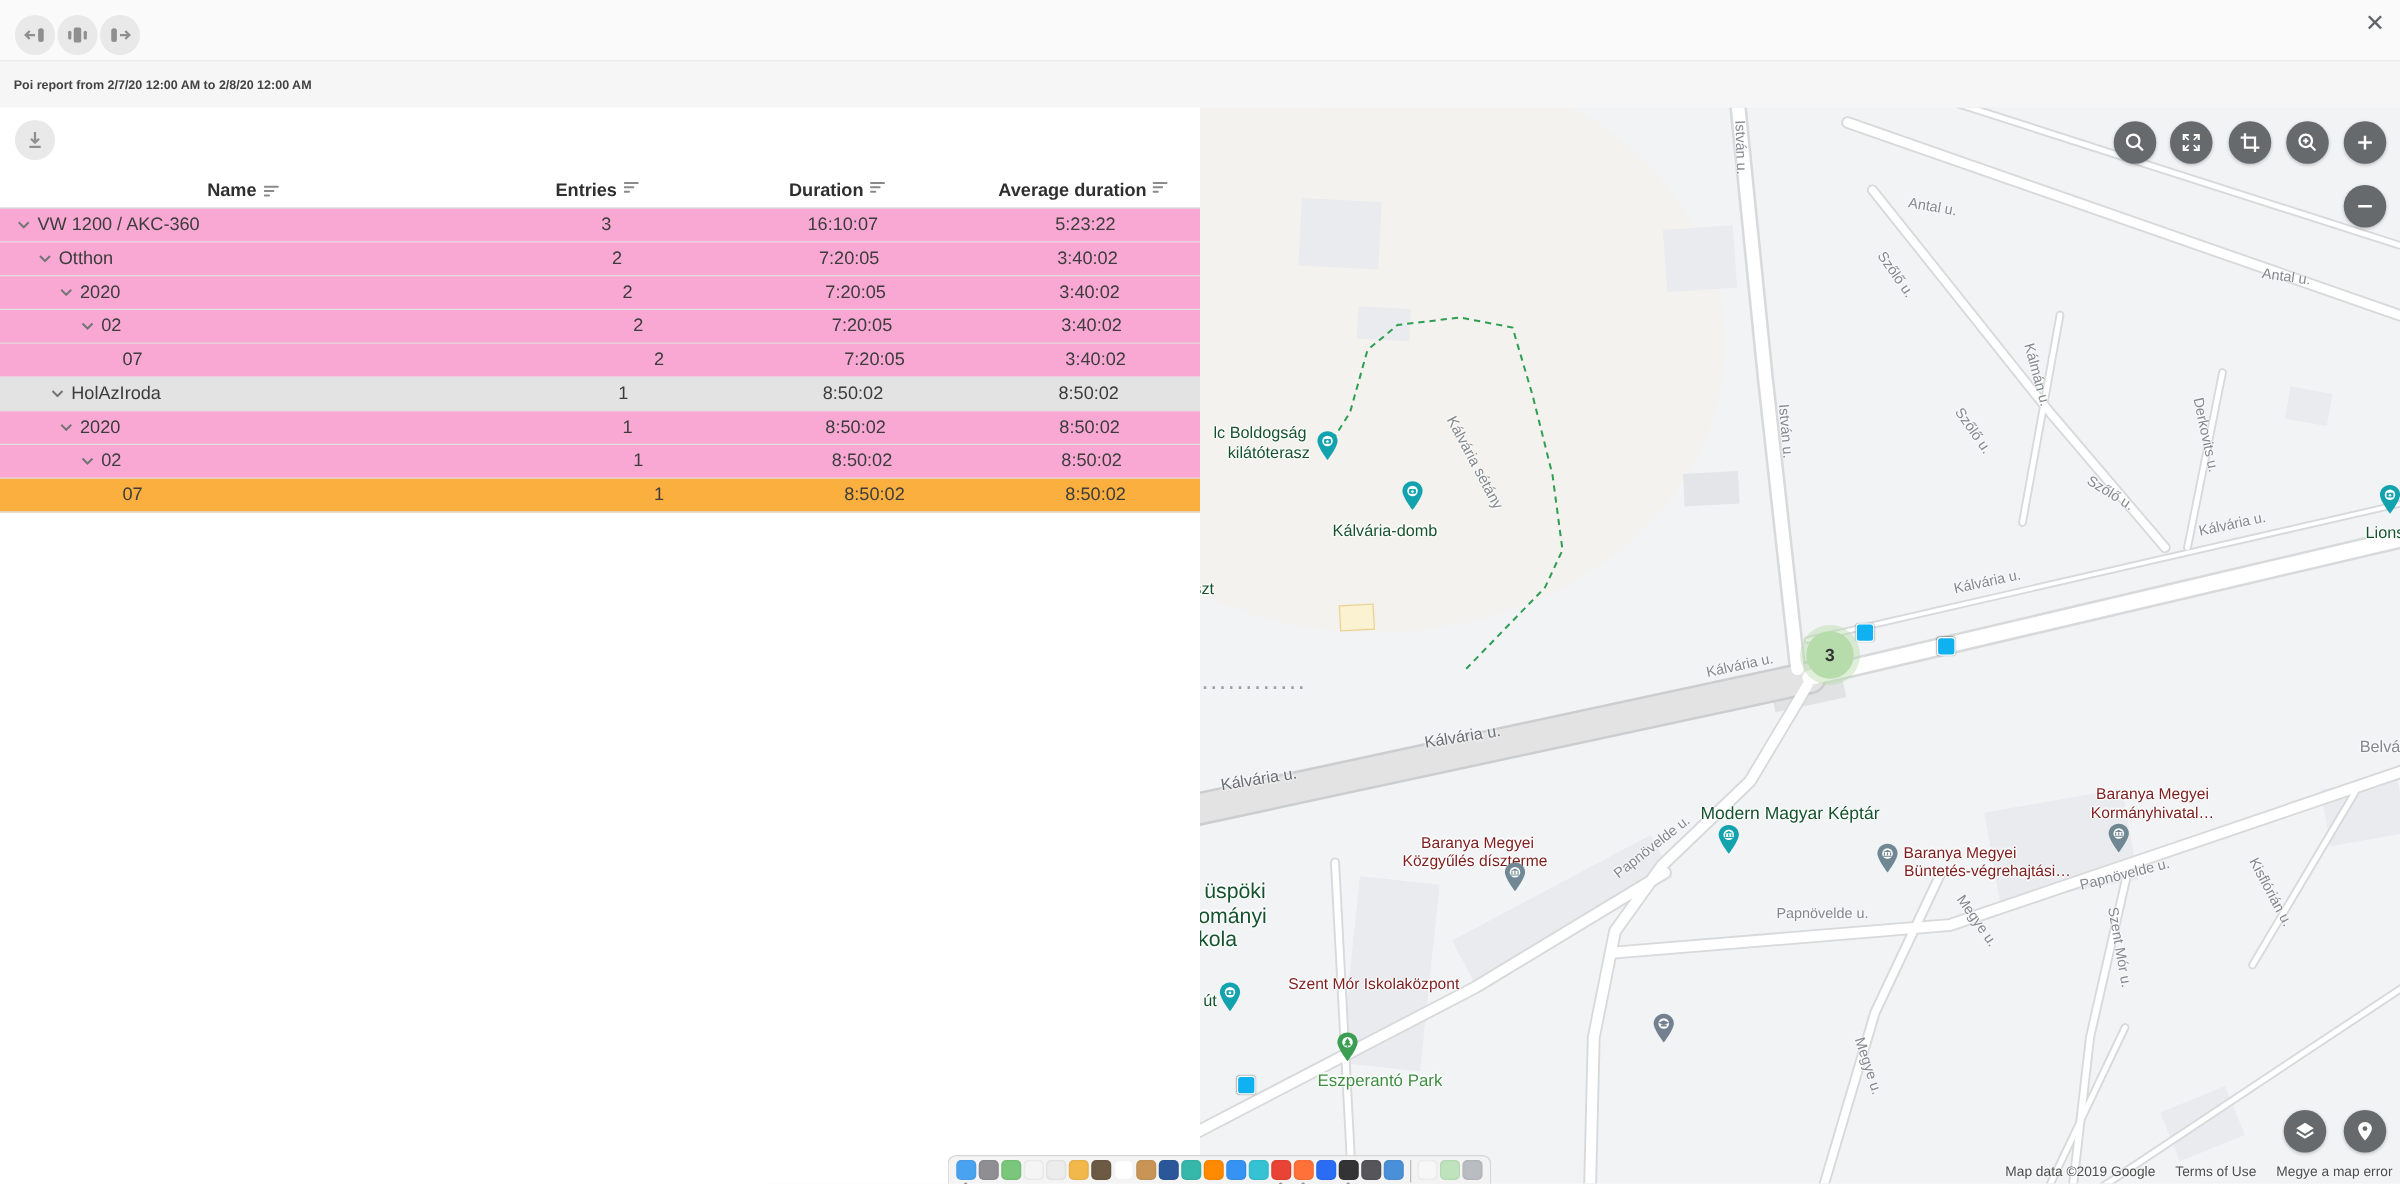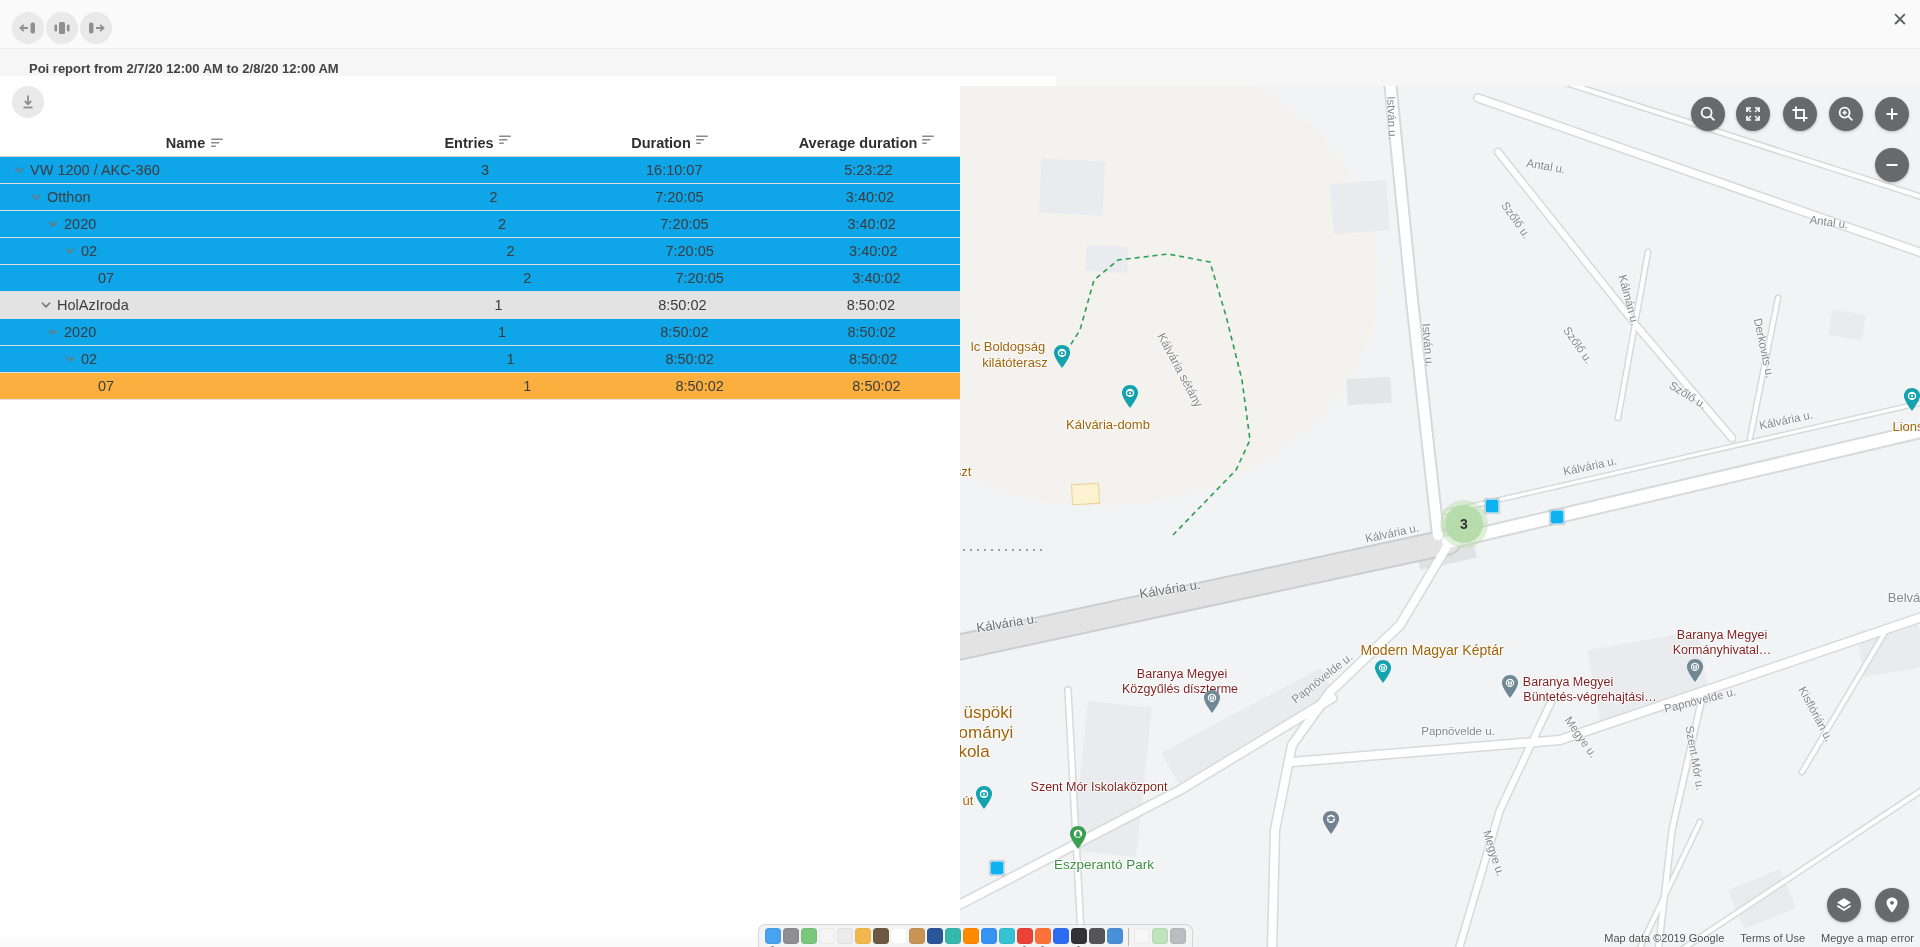--- a/index.html
+++ b/index.html
@@ -2,50 +2,50 @@
 <html><head>
 <meta charset="utf-8">
 <style>
   html,body{margin:0;padding:0;}
   body{width:1920px;height:947px;position:relative;overflow:hidden;background:#fafafa;
        font-family:"Liberation Sans","DejaVu Sans",sans-serif;color:#3c3c3c;}
   
   .topbar{position:absolute;left:0;top:0;width:1920px;height:48px;background:#fafafa;}
   .titlebar{position:absolute;left:0;top:48px;width:1920px;height:38px;background:#f6f6f6;
             border-top:1px solid #ededed;border-bottom:1px solid #e7e7e7;display:flex;align-items:center;}
-  .title{font-size:13px;font-weight:bold;color:#424242;padding-left:29px;}
+  .title{font-size:10px;font-weight:bold;color:#424242;padding-left:11px;}
   .roundbtn{position:absolute;width:32px;height:32px;border-radius:50%;background:#e9e9e9;
             display:flex;align-items:center;justify-content:center;cursor:pointer;}
   .close-x{position:absolute;right:12px;top:10px;font-size:19px;color:#5f6368;cursor:pointer;line-height:1;}
   
-  .left-panel{position:absolute;left:0;top:76px;width:1056px;height:861px;background:#fff;}
+  .left-panel{position:absolute;left:0;top:86px;width:1056px;height:861px;background:#fff;}
   .dl-btn{left:12px;top:10px;position:absolute;}
   .tbl{position:absolute;left:0;top:54px;width:960px;font-size:14.5px;}
   .hrow{display:flex;height:26px;align-items:center;font-weight:bold;color:#2f2f2f;border-bottom:1px solid #cfcfcf;}
   .hcell{display:flex;align-items:flex-start;justify-content:center;gap:5px;}
-  .row{display:flex;height:26px;align-items:center;border-bottom:1px solid #e0e0e0;background:#0ea5e9;cursor:pointer;}
+  .row{display:flex;height:26px;align-items:center;border-bottom:1px solid #e0e0e0;background:#f9a8d4;cursor:pointer;}
   .row.gray{background:#e3e3e3;}
   .row.orange{background:#fbaf3f;}
   .c-name{width:390px;display:flex;align-items:center;gap:6px;}
   .c-ent{width:176px;text-align:center;}
   .c-dur{width:208px;text-align:center;}
   .c-avg{width:186px;text-align:center;}
   .sorticon rect{fill:#8a8a8a;}
   .chev{flex:none;}
   
   .map{position:absolute;left:960px;top:86px;width:960px;height:861px;background:#f1f3f5;overflow:hidden;}
   .map svg.canvas{position:absolute;left:0;top:0;}
   .rc{fill:none;stroke:#d7d9db;stroke-linecap:round;stroke-linejoin:round;}
   .rf{fill:none;stroke:#ffffff;stroke-linecap:round;stroke-linejoin:round;}
   .ml{position:absolute;transform:translate(-50%,-50%) rotate(var(--r,0deg));white-space:nowrap;
       font-size:11.5px;color:#82888d;text-shadow:0 0 2px #fff,0 0 2px #fff,0 0 3px #fff;}
   .ml.onroad{color:#696f74;}
   .poil{position:absolute;transform:translate(-50%,-50%);white-space:nowrap;font-size:13px;
         text-shadow:0 1px 0 #fff,0 -1px 0 #fff,1px 0 0 #fff,-1px 0 0 #fff,0 0 3px #fff;}
-  .teal{color:#a16207;}
+  .teal{color:#14532d;}
   .grayp{color:#7f1d1d;font-size:12.5px;}
   .green{color:#3e8e41;font-size:13.5px;}
   .big{font-size:17px;}
   .pin{position:absolute;transform:translate(-50%,-100%);}
   .cluster{position:absolute;width:38px;height:38px;border-radius:50%;background:#b7dcab;
            box-shadow:0 0 0 5px rgba(183,220,171,.45);display:flex;align-items:center;justify-content:center;
            font-size:14px;font-weight:bold;color:#333;transform:translate(-50%,-50%);cursor:pointer;}
   .bus{position:absolute;width:13px;height:13px;border-radius:3px;background:#0fb1f0;border:1.5px solid #fff;
        transform:translate(-50%,-50%);box-shadow:0 0 1px rgba(0,0,0,.3);cursor:pointer;}
   .mapbtn{position:absolute;width:34px;height:34px;border-radius:50%;background:#666a6d;

